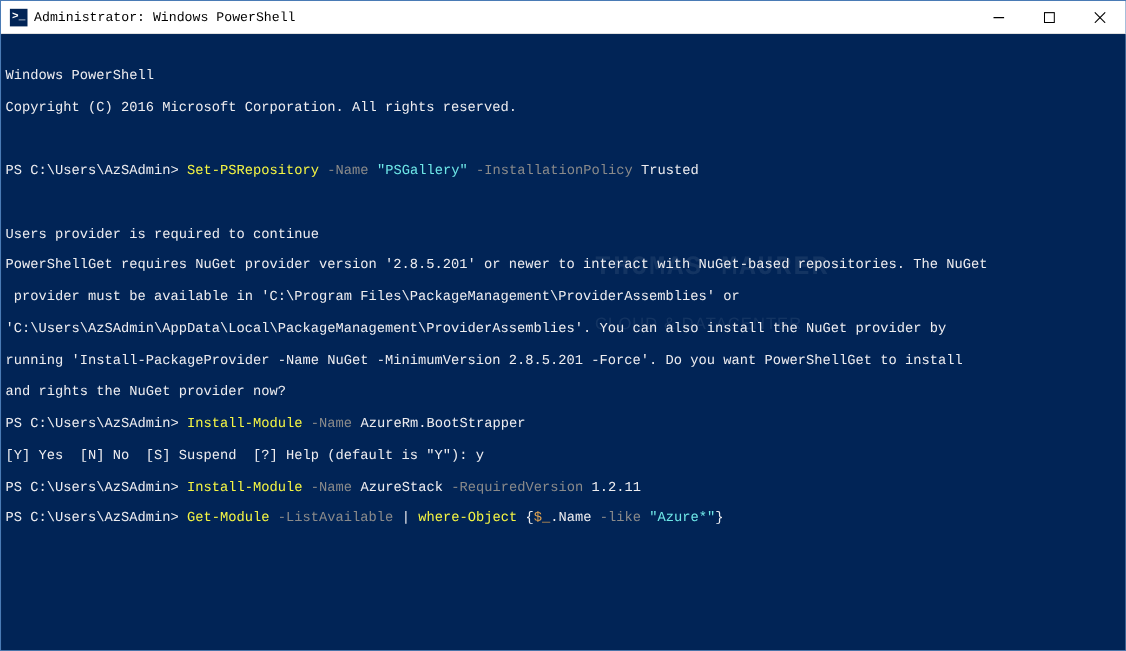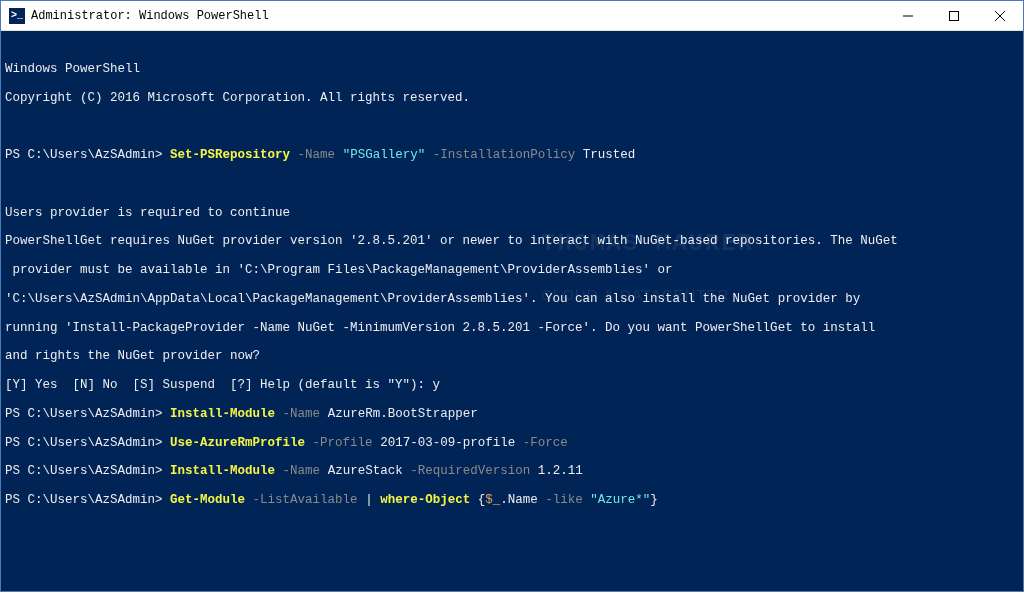--- a/index.html
+++ b/index.html
@@ -89,21 +89,21 @@
       font-size: 24px;
       font-weight: bold;
       letter-spacing: 2px;
     }
     .watermark .wm-sub {
       font-family: Arial, sans-serif;
       font-size: 15px;
       letter-spacing: 1px;
     }
     .c-white { color: #eeedf0; }
-    .c-yellow { color: #f5f543; font-weight: bold; }
+    .c-yellow { color: #f5f543; }
     .c-gray { color: #8a8a8a; margin-top: 16px; }
     .c-cyan { color: #6ee7e7; }
     .c-orange { color: #e5a550; }
     .row { white-space: pre; }
   </style>
 </head>
 <body>
 
 <div class="window">
   <div class="titlebar">
@@ -140,23 +140,22 @@
 <div class="row"><span>Copyright (C) 2016 Microsoft Corporation. All rights reserved.</span></div>
 <div class="row">&nbsp;</div>
 <div class="row"><span class="c-white">PS C:\Users\AzSAdmin&gt;</span> <span class="c-yellow">Set-PSRepository</span> <span class="c-gray">-Name</span> <span class="c-cyan">"PSGallery"</span> <span class="c-gray">-InstallationPolicy</span> <span class="c-white">Trusted</span></div>
 <div class="row">&nbsp;</div>
 <div class="row"><span>Users provider is required to continue</span></div>
 <div class="row"><span>PowerShellGet requires NuGet provider version '2.8.5.201' or newer to interact with NuGet-based repositories. The NuGet</span></div>
 <div class="row"><span> provider must be available in 'C:\Program Files\PackageManagement\ProviderAssemblies' or</span></div>
 <div class="row"><span>'C:\Users\AzSAdmin\AppData\Local\PackageManagement\ProviderAssemblies'. You can also install the NuGet provider by</span></div>
 <div class="row"><span>running 'Install-PackageProvider -Name NuGet -MinimumVersion 2.8.5.201 -Force'. Do you want PowerShellGet to install</span></div>
 <div class="row"><span>and rights the NuGet provider now?</span></div>
+<div class="row"><span class="c-white">PS C:\Users\AzSAdmin&gt;</span> <span class="c-yellow">Install-Module</span> <span class="c-gray">-Name</span> <span class="c-white">AzureRm.BootStrapper</span></div>
 <div class="row"><span>[Y] Yes  [N] No  [S] Suspend  [?] Help (default is "Y"): y</span></div>
-<div class="row"><span class="c-white">PS C:\Users\AzSAdmin&gt;</span> <span class="c-yellow">Install-Module</span> <span class="c-gray">-Name</span> <span class="c-white">AzureRm.BootStrapper</span></div>
-<div class="row"><span class="c-white">PS C:\Users\AzSAdmin&gt;</span> <span class="c-yellow">Use-AzureRmProfile</span> <span class="c-gray">-Profile</span> <span class="c-white">2017-03-09-profile</span> <span class="c-gray">-Force</span></div>
 <div class="row"><span class="c-white">PS C:\Users\AzSAdmin&gt;</span> <span class="c-yellow">Install-Module</span> <span class="c-gray">-Name</span> <span class="c-white">AzureStack</span> <span class="c-gray">-RequiredVersion</span> <span class="c-white">1.2.11</span></div>
 <div class="row"><span class="c-white">PS C:\Users\AzSAdmin&gt;</span> <span class="c-yellow">Get-Module</span> <span class="c-gray">-ListAvailable</span> <span class="c-white">|</span> <span class="c-yellow">where-Object</span> <span class="c-white">{</span><span class="c-orange">$_</span><span class="c-white">.Name </span><span class="c-gray">-like</span><span class="c-cyan"> "Azure*"</span><span class="c-white">}</span></div>
 <div class="row">&nbsp;</div>
 <div class="row">&nbsp;</div>
 
 
 
 
 
 

